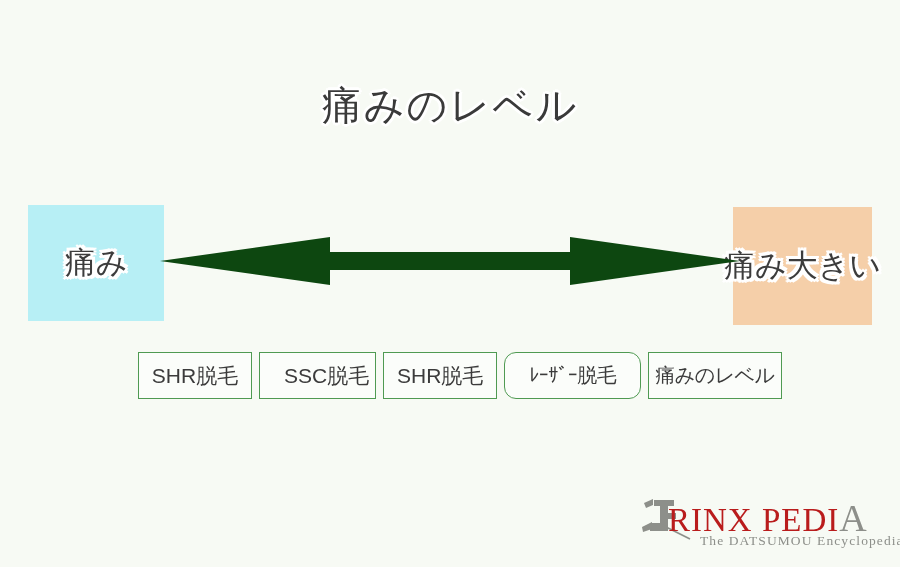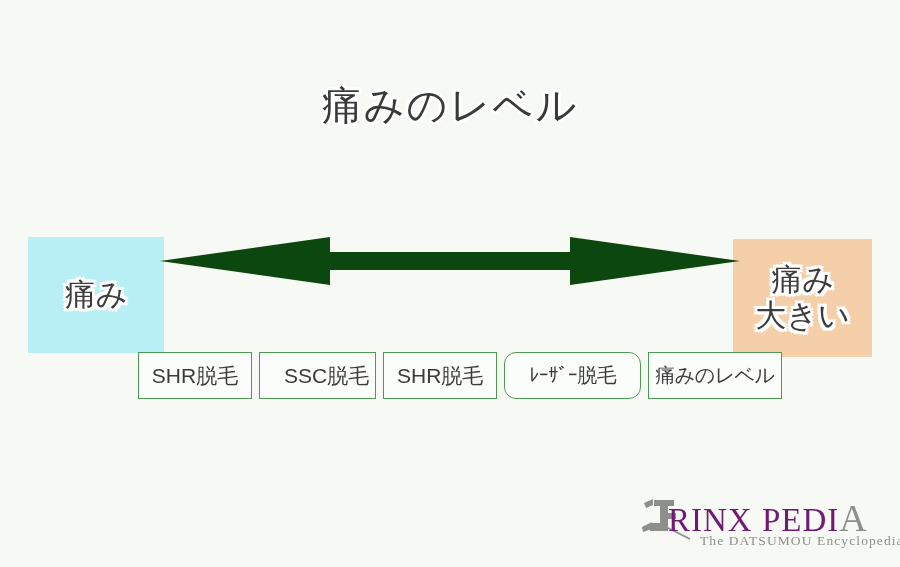--- a/index.html
+++ b/index.html
@@ -37,33 +37,32 @@
       2px 0 0 #ffffff, -2px 0 0 #ffffff, 0 2px 0 #ffffff, 0 -2px 0 #ffffff,
       2px 2px 0 #ffffff, -2px 2px 0 #ffffff, 2px -2px 0 #ffffff, -2px -2px 0 #ffffff,
       3px 0 0 #ffffff, -3px 0 0 #ffffff, 0 3px 0 #ffffff, 0 -3px 0 #ffffff;
     white-space: nowrap;
   }
 
   
   .endbox {
     position: absolute;
     display: flex;
-    flex-direction: column;
+    flex-direction: row;
     align-items: center;
     justify-content: center;
     line-height: 1.16;
     font-size: 31px;
     color: #3c3c3c;
     text-shadow:
       2px 0 0 #ffffff, -2px 0 0 #ffffff, 0 2px 0 #ffffff, 0 -2px 0 #ffffff,
       2px 2px 0 #ffffff, -2px 2px 0 #ffffff, 2px -2px 0 #ffffff, -2px -2px 0 #ffffff,
       3px 0 0 #ffffff, -3px 0 0 #ffffff, 0 3px 0 #ffffff, 0 -3px 0 #ffffff,
       3px 3px 0 #ffffff, -3px 3px 0 #ffffff, 3px -3px 0 #ffffff, -3px -3px 0 #ffffff;
     white-space: nowrap;
-    margin-top: 32px;
   }
   .endbox-left {
     left: 28px;
     top: 205px;
     width: 136px;
     height: 116px;
     background: #b7eff5;
   }
   .endbox-right {
     left: 733px;
@@ -196,18 +195,18 @@
 
   <div class="logo">
     <svg class="logo-mark" viewBox="0 0 56 44" xmlns="http://www.w3.org/2000/svg">
       <path d="M8 3 L34 3 L34 9 L28 9 L28 16 L36 16 L36 22 L28 22 L28 34 L20 34 L20 9 L14 9 L14 3 Z" fill="#8d8f8a" style="color: rgb(141, 143, 138);"></path>
       <path d="M4 6 L13 2 L13 8 L6 11 Z" fill="#8d8f8a" style="color: rgb(141, 143, 138);"></path>
       <rect x="10" y="26" width="16" height="8" fill="#8d8f8a" style="color: rgb(141, 143, 138);"></rect>
       <path d="M2 30 L12 25 L12 32 L3 35 Z" fill="#8d8f8a" style="color: rgb(141, 143, 138);"></path>
       <line x1="22" y1="28" x2="50" y2="42" stroke="#8d8f8a" stroke-width="1.6" style="color: rgb(141, 143, 138);"></line>
     </svg>
     <div class="logo-word" style="color: rgb(141, 143, 138);">
-      <span style="color: #701a75;">RINX PEDI</span><span class="big-a" style="color: rgb(141, 143, 138);">A</span>
+      <span style="color: #b91c1c;">RINX PEDI</span><span class="big-a" style="color: rgb(141, 143, 138);">A</span>
     </div>
     <div class="logo-sub" style="color: rgb(141, 143, 138);">The DATSUMOU Encyclopedia</div>
   </div>
 
 </div>
 
 </body></html>

